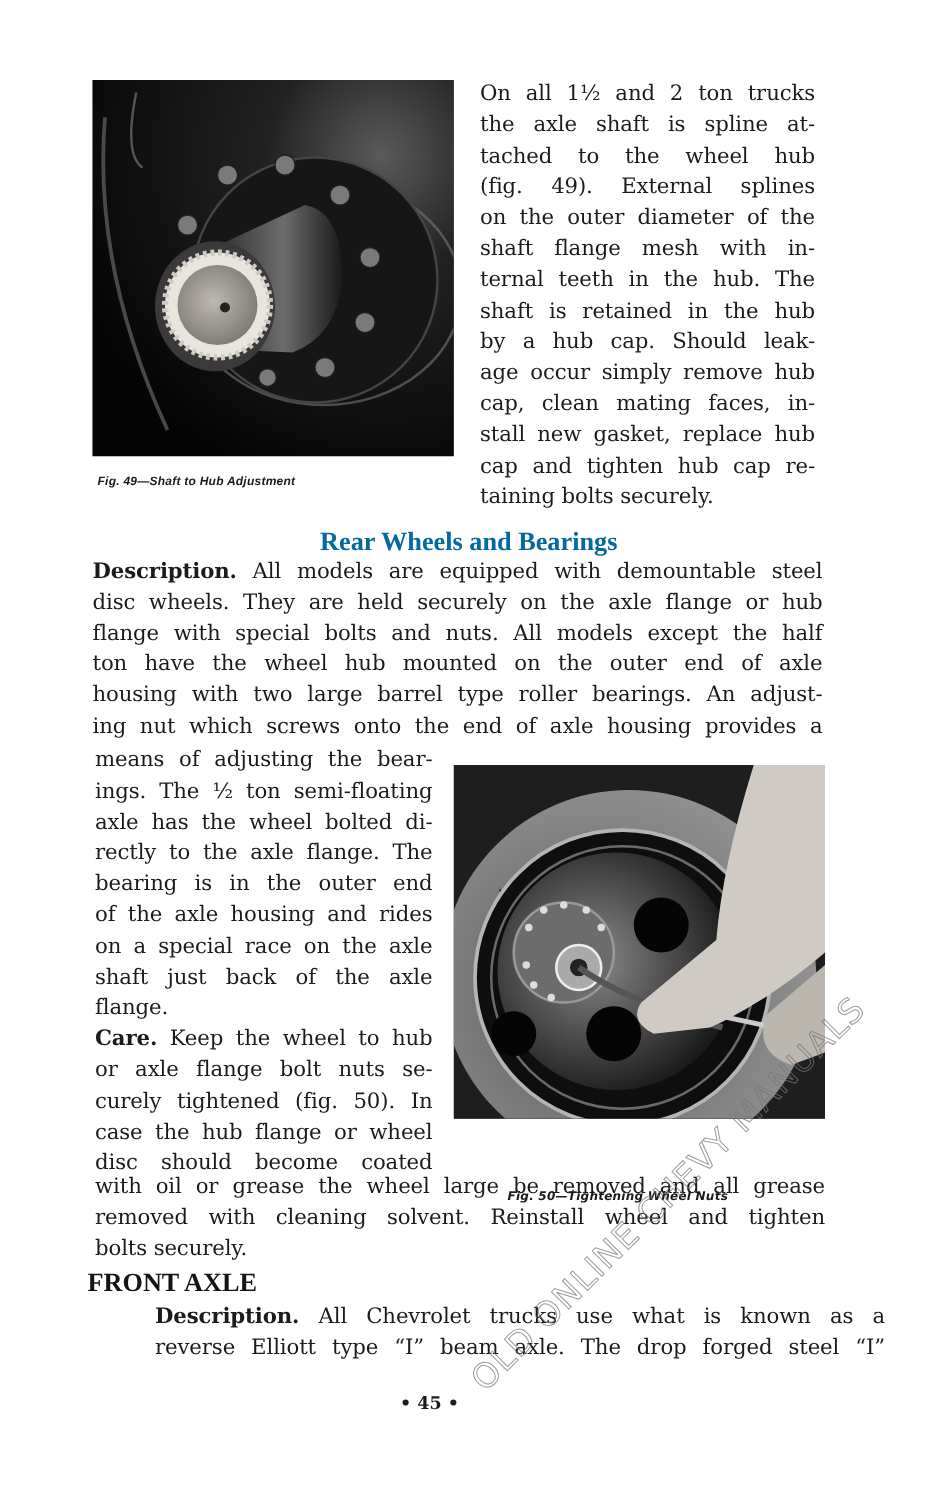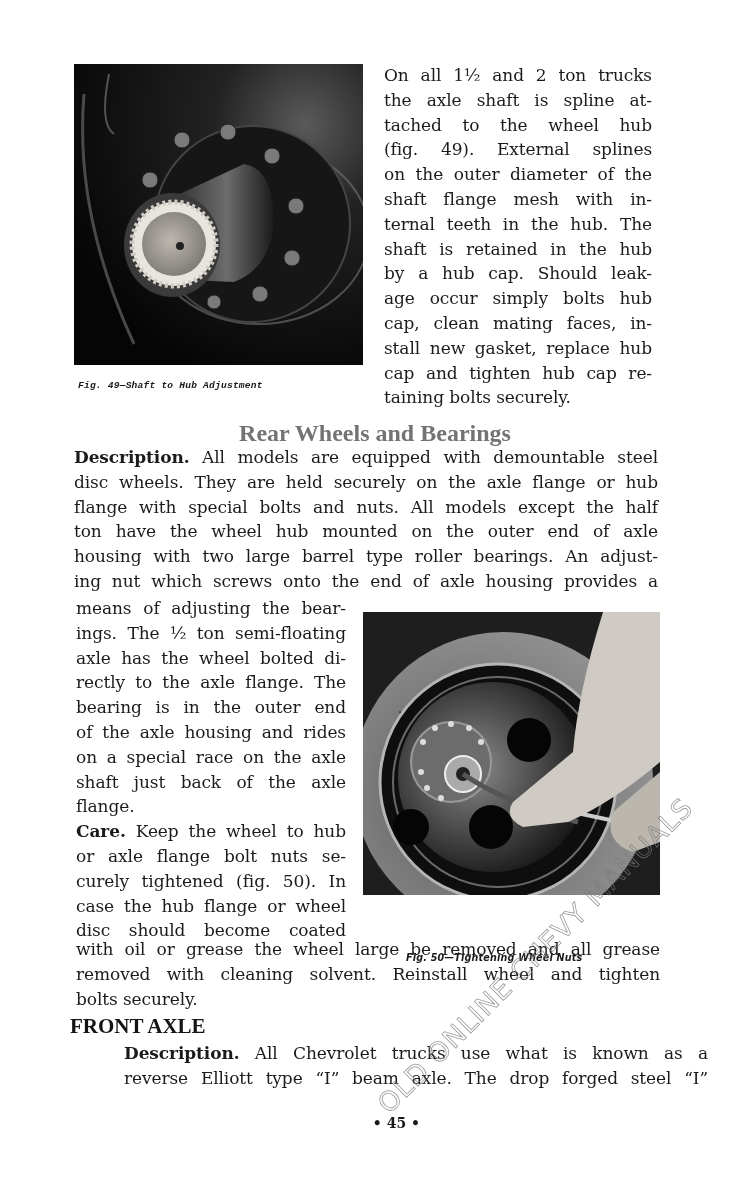--- a/index.html
+++ b/index.html
@@ -35,42 +35,42 @@
       position: absolute;
       left: 74px; top: 64px;
       width: 289px; height: 301px;
       background: #0d0d0d;
       overflow: hidden;
     }
     .cap49 {
       position: absolute;
       left: 78px; top: 380px;
       width: 285px;
-      font-family: Liberation Mono, monospace;
+      font-family: Liberation Sans, sans-serif;
       font-size: 9.6px;
       font-weight: bold;
       font-style: italic;
       color: #1a1a1a;
       letter-spacing: 0.2px;
     }
     .col-right-top {
       position: absolute;
       left: 384px; top: 63px;
       width: 268px;
     }
     .heading-rear {
       position: absolute;
       left: 70px; top: 420px;
       width: 610px;
       text-align: center;
       font-family: "Liberation Serif", "DejaVu Serif", serif;
       font-weight: bold;
-      font-size: 24px;
+      font-size: 21px;
       line-height: 26px;
-      color: #737373;
+      color: #0369a1;
     }
     .para-full-1 {
       position: absolute;
       left: 74px; top: 445px;
       width: 584px;
     }
     .para-left-col {
       position: absolute;
       left: 76px; top: 596px;
       width: 270px;
@@ -112,21 +112,21 @@
     .para-full-3 {
       position: absolute;
       left: 76px; top: 1041px;
       width: 584px;
       margin-left: 48px;
     }
     .page-num {
       position: absolute;
       left: 320px; top: 1115px;
       width: 100px;
-      text-align: right;
+      text-align: left;
       font-family: "DejaVu Serif", "Liberation Serif", serif;
       font-weight: bold;
       font-size: 14px;
       color: #1b1b1b;
     }
     .watermark {
       position: absolute;
       left: 300px; top: 940px;
       width: 470px;
       transform: rotate(-45deg);
@@ -197,21 +197,21 @@
   <div class="col-right-top text b-none">
     <span class="line">On all 1½ and 2 ton trucks</span>
     <span class="line">the axle shaft is spline at-</span>
     <span class="line">tached to the wheel hub</span>
     <span class="line">(fig. 49). External splines</span>
     <span class="line">on the outer diameter of the</span>
     <span class="line">shaft flange mesh with in-</span>
     <span class="line">ternal teeth in the hub. The</span>
     <span class="line">shaft is retained in the hub</span>
     <span class="line">by a hub cap. Should leak-</span>
-    <span class="line">age occur simply bolts hub</span>
+    <span class="line">age occur simply remove hub</span>
     <span class="line">cap, clean mating faces, in-</span>
     <span class="line">stall new gasket, replace hub</span>
     <span class="line">cap and tighten hub cap re-</span>
     <span class="line last">taining bolts securely.</span>
   </div>
 
   <div class="heading-rear">Rear Wheels and Bearings</div>
 
   <div class="para-full-1 text">
     <span class="line"><span class="b">Description.</span><span> All models are equipped with demountable steel</span></span>

